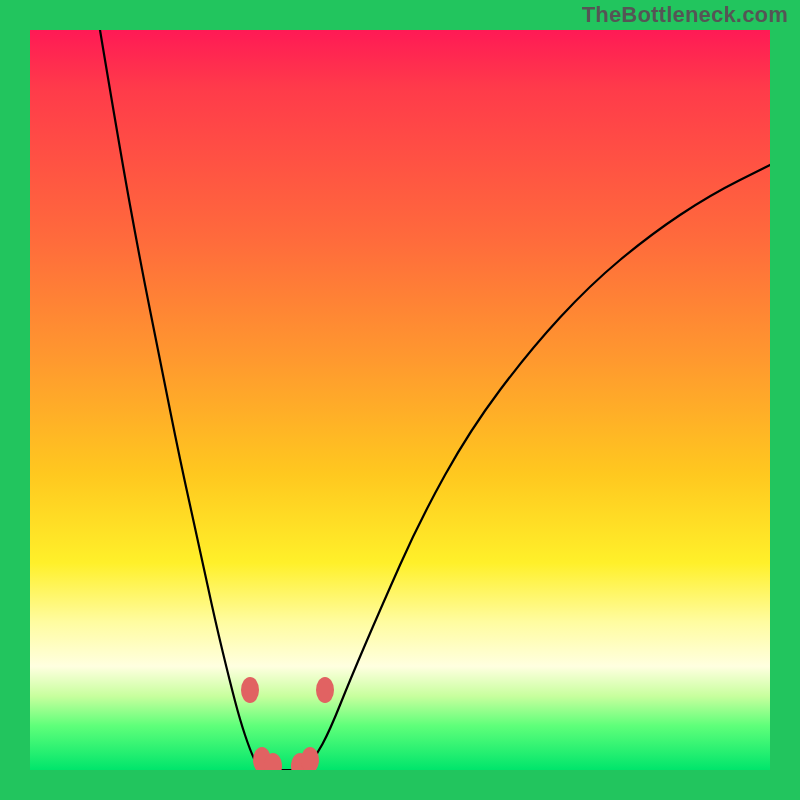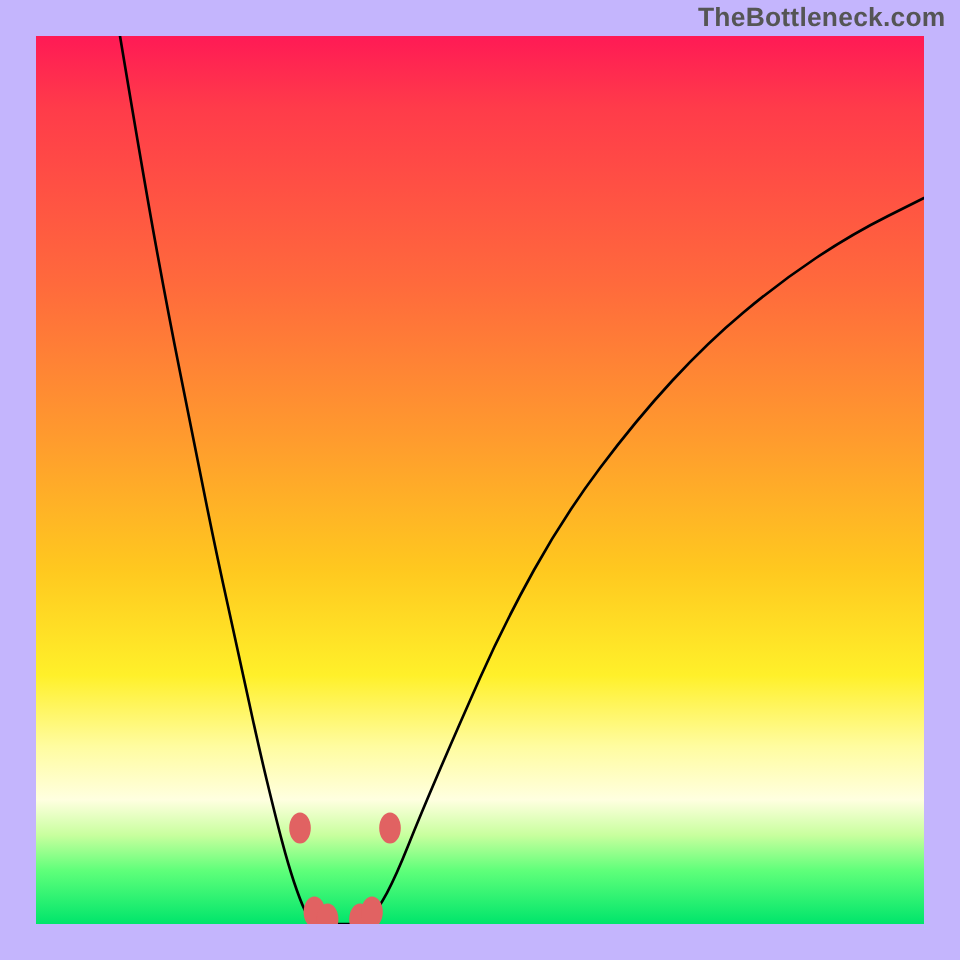--- a/index.html
+++ b/index.html
@@ -1,21 +1,21 @@
 <!DOCTYPE html>
 <html><head>
 <meta charset="utf-8">
 <style>
   * { margin: 0; padding: 0; box-sizing: border-box; }
   html, body { width: 800px; height: 800px; overflow: hidden; background: #000; }
   .frame {
     position: relative;
     width: 800px;
     height: 800px;
-    background: #c4b5fd;
+    background: #22c55e;
   }
   .watermark {
     position: absolute;
     top: 2px;
     right: 12px;
     font-family: Arial, Helvetica, sans-serif;
     font-size: 22px;
     font-weight: 600;
     color: #555;
     letter-spacing: 0.2px;

